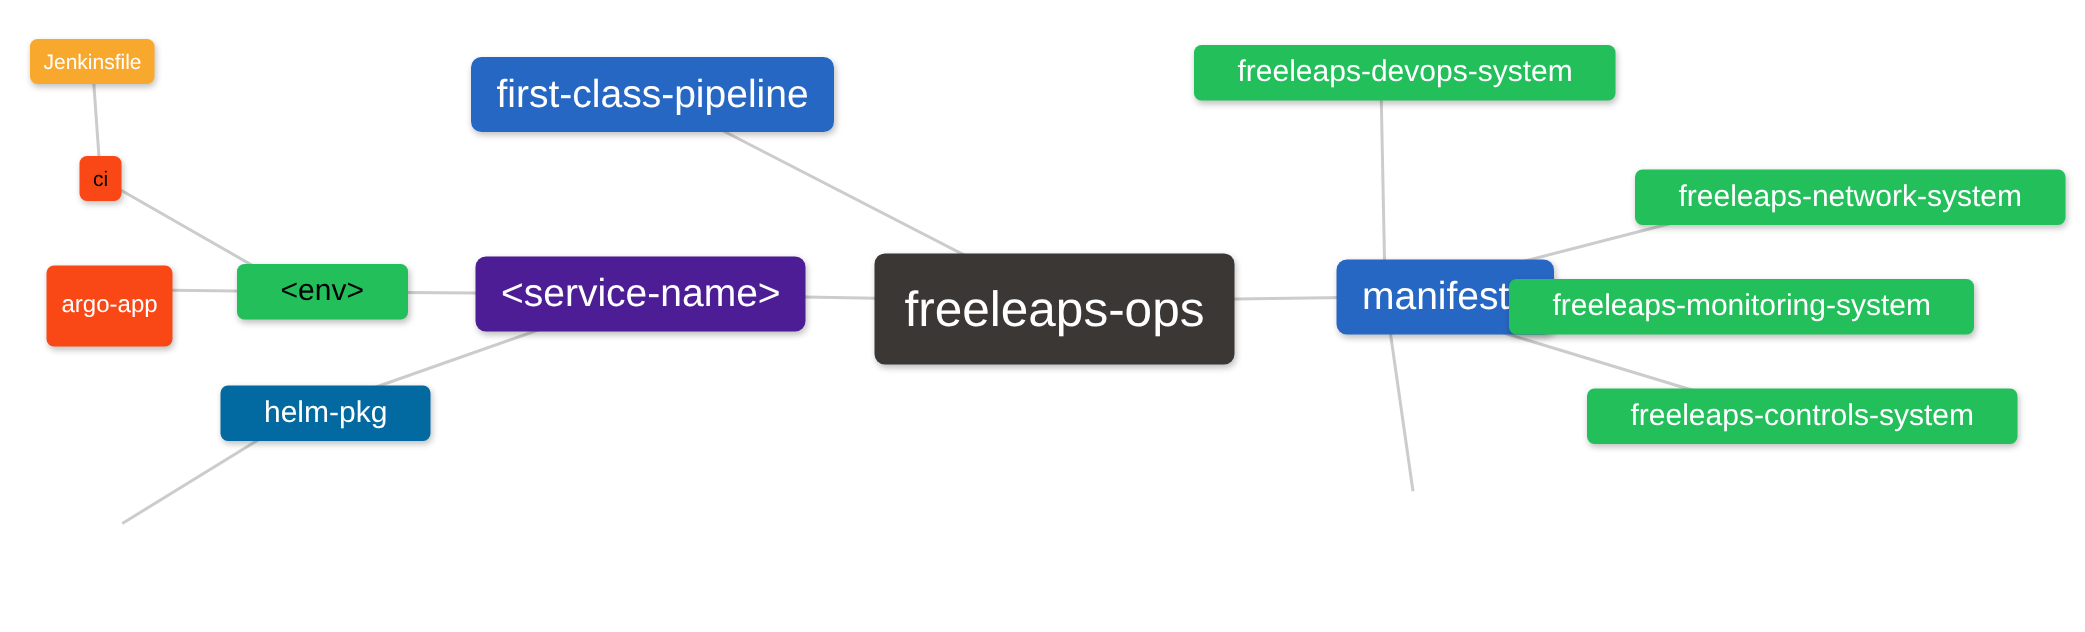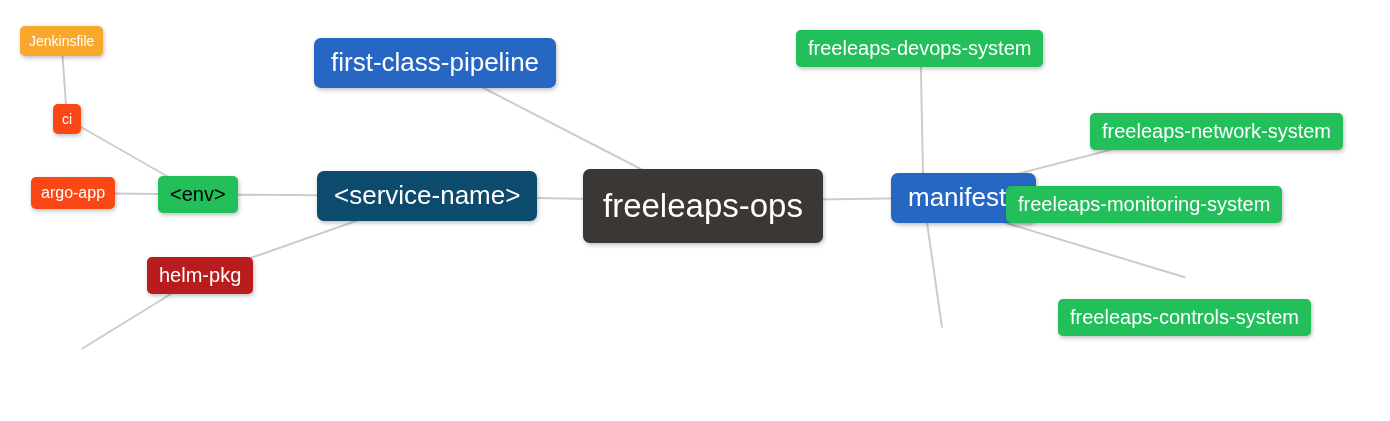--- a/index.html
+++ b/index.html
@@ -25,22 +25,22 @@
     color: #ffffff;
     white-space: nowrap;
     cursor: pointer;
     box-shadow: 1px 2px 4px rgba(0,0,0,0.25);
     text-align: center;
     line-height: 1.15;
     user-select: none;
   }
   .size-xl { font-size: 33px; padding: 18px 20px; border-radius: 7px; }
   .size-lg { font-size: 26px; padding: 10px 17px; border-radius: 7px; }
-  .size-md { font-size: 20px; padding: 7px 12px;  border-radius: 5px; }
-  .size-sm { font-size: 16px; padding: 7px 10px;  border-radius: 5px; }
+  .size-md { font-size: 20px; padding: 7px 29px;  border-radius: 5px; }
+  .size-sm { font-size: 16px; padding: 18px 10px;  border-radius: 5px; }
   .size-xs { font-size: 14px; padding: 7px 9px;   border-radius: 5px; }
 </style>
 </head>
 <body>
 
 <div class="canvas" style="width: 1390px; height: 421px; background: rgb(255, 255, 255);">
   <svg class="edges-svg" width="1390" height="421">
       <line x1="703" y1="201" x2="435" y2="63" stroke="#cccccc" stroke-width="2"></line>
       <line x1="703" y1="201" x2="427" y2="196" stroke="#cccccc" stroke-width="2"></line>
       <line x1="703" y1="201" x2="923.5" y2="198" stroke="#cccccc" stroke-width="2"></line>
@@ -51,24 +51,24 @@
       <line x1="67" y1="119" x2="61.5" y2="41" stroke="#cccccc" stroke-width="2"></line>
       <line x1="201" y1="275.5" x2="81.5" y2="349" stroke="#cccccc" stroke-width="2"></line>
       <line x1="923.5" y1="198" x2="920.5" y2="48.5" stroke="#cccccc" stroke-width="2"></line>
       <line x1="923.5" y1="198" x2="1181.5" y2="131.5" stroke="#cccccc" stroke-width="2"></line>
       <line x1="923.5" y1="198" x2="1187" y2="204.5" stroke="#cccccc" stroke-width="2"></line>
       <line x1="923.5" y1="198" x2="1185.5" y2="277.5" stroke="#cccccc" stroke-width="2"></line>
       <line x1="923.5" y1="198" x2="942" y2="327.5" stroke="#cccccc" stroke-width="2"></line>
     </svg>
 <div class="node size-xl" style="left: 583px; top: 169px; background: rgb(59, 55, 53); color: rgb(255, 255, 255);"><span>freeleaps-ops</span></div>
     <div class="node size-lg" style="left: 314px; top: 38px; background: rgb(39, 103, 196); color: rgb(255, 255, 255);"><span>first-class-pipeline</span></div>
-    <div class="node size-lg" style="left: 317px; top: 171px; background: #0c4a6e; color: rgb(255, 255, 255);"><span>&lt;service-name&gt;</span></div>
+    <div class="node size-lg" style="left: 317px; top: 171px; background: #4c1d95; color: rgb(255, 255, 255);"><span>&lt;service-name&gt;</span></div>
     <div class="node size-lg" style="left: 851px; top: 173px; background: rgb(39, 103, 196); color: rgb(255, 255, 255); margin-left: 40px;"><span>manifests</span></div>
     <div class="node size-md" style="left: 158px; top: 176px; background: rgb(35, 191, 91); color: #000000;"><span>&lt;env&gt;</span></div>
-    <div class="node size-md" style="left: 147px; top: 257px; background: #b91c1c; color: rgb(255, 255, 255);"><span>helm-pkg</span></div>
-    <div class="node size-xs" style="left: 53px; top: 104px; background: rgb(249, 72, 22); color: #ffffff;"><span>ci</span></div>
+    <div class="node size-md" style="left: 147px; top: 257px; background: #0369a1; color: rgb(255, 255, 255);"><span>helm-pkg</span></div>
+    <div class="node size-xs" style="left: 53px; top: 104px; background: rgb(249, 72, 22); color: #000000;"><span>ci</span></div>
     <div class="node size-sm" style="left: 31px; top: 177px; background: rgb(249, 72, 22); color: rgb(255, 255, 255);"><span>argo-app</span></div>
     <div class="node size-xs" style="left: 20px; top: 26px; background: rgb(249, 168, 46); color: rgb(255, 255, 255);"><span>Jenkinsfile</span></div>
     <div class="node size-md" style="left: 796px; top: 30px; background: rgb(35, 191, 91); color: rgb(255, 255, 255);"><span>freeleaps-devops-system</span></div>
     <div class="node size-md" style="left: 1054px; top: 113px; background: rgb(35, 191, 91); color: rgb(255, 255, 255); margin-left: 36px;"><span>freeleaps-network-system</span></div>
     <div class="node size-md" style="left: 1006px; top: 186px; background: rgb(35, 191, 91); color: rgb(255, 255, 255);"><span>freeleaps-monitoring-system</span></div>
-    <div class="node size-md" style="left: 1058px; top: 259px; background: rgb(35, 191, 91); color: rgb(255, 255, 255); margin-top: 40px;"><span>freeleaps-controls-system</span></div>
+    <div class="node size-md" style="left: 1058px; top: 259px; background: rgb(35, 191, 91); color: rgb(255, 255, 255);"><span>freeleaps-controls-system</span></div>
   </div>
 
 </body></html>

